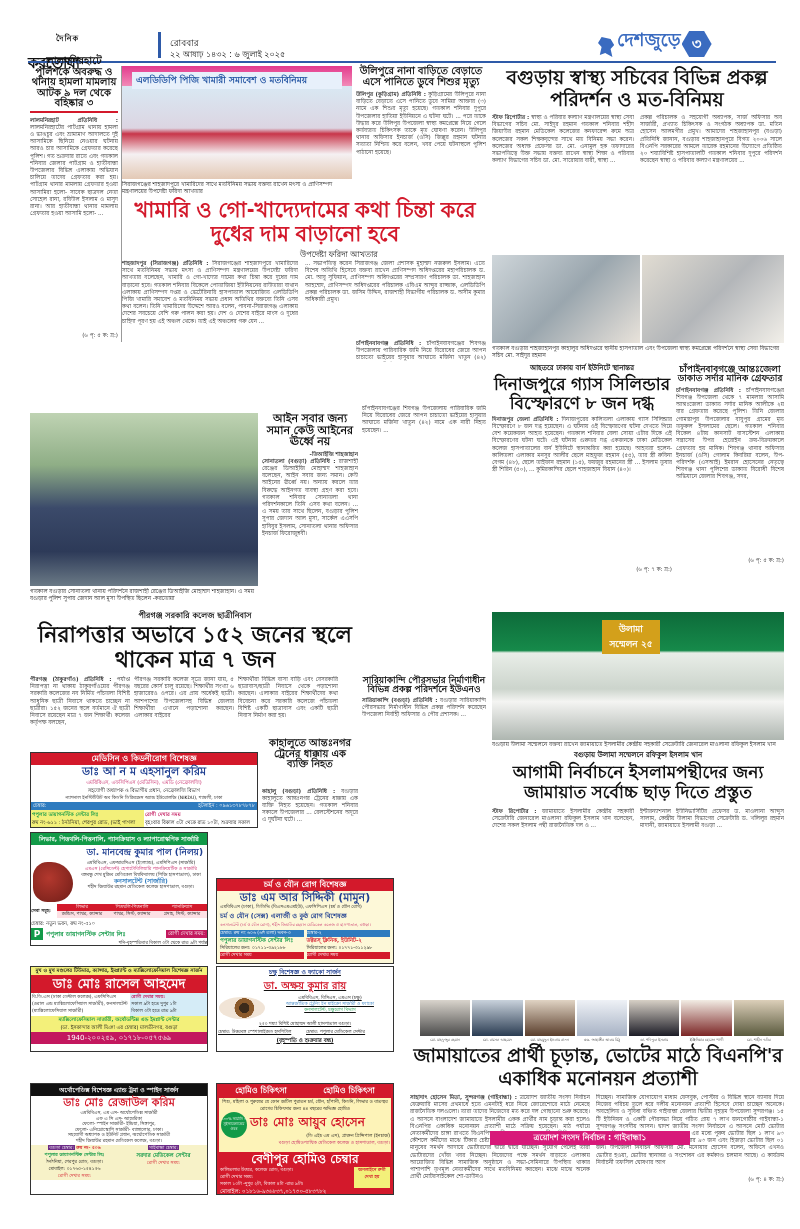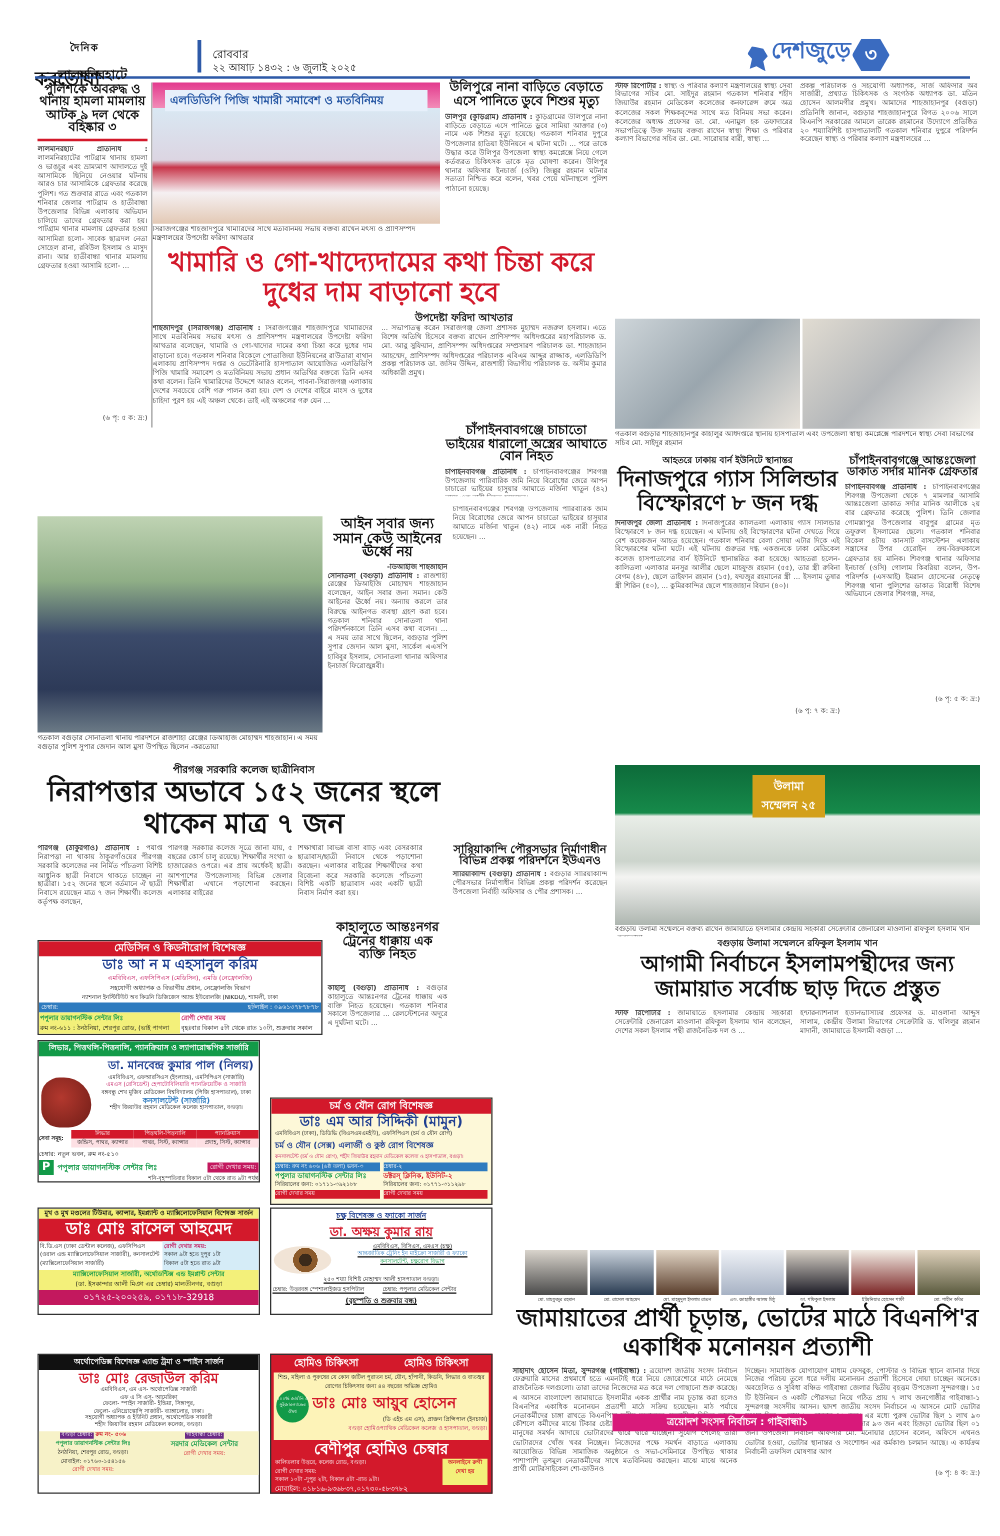--- a/index.html
+++ b/index.html
@@ -55,30 +55,30 @@
   <div style="position:absolute;left:10px;top:6px;right:10px;font-size:9px;color:#2455a3;font-weight:bold;background:#e7f0fb;padding:1px 4px;">এলডিডিপি পিজি খামারী সমাবেশ ও মতবিনিময়</div>
 </div>
 <div class="abs caption" style="left:122px;top:181px;width:230px;height:16px;">সিরাজগঞ্জের শাহজাদপুরে খামারিদের সাথে মতবিনিময় সভায় বক্তব্য রাখেন মৎস্য ও প্রাণিসম্পদ মন্ত্রণালয়ের উপদেষ্টা ফরিদা আখতার</div>
 
 <div class="abs" style="left:356px;top:66px;width:130px;height:272px;">
   <div class="hl" style="font-size:10px;margin-bottom:4px;">উলিপুরে নানা বাড়িতে বেড়াতে এসে পানিতে ডুবে শিশুর মৃত্যু</div>
   <div class="body-text" style="height:218px;"><b>উলিপুর (কুড়িগ্রাম) প্রতিনিধি :</b> <span>কুড়িগ্রামের উলিপুরে নানা বাড়িতে বেড়াতে এসে পানিতে ডুবে সামিয়া আক্তার (৩) নামে এক শিশুর মৃত্যু হয়েছে। গতকাল শনিবার দুপুরে উপজেলার হাতিয়া ইউনিয়নে এ ঘটনা ঘটে। ... পরে তাকে উদ্ধার করে উলিপুর উপজেলা স্বাস্থ্য কমপ্লেক্সে নিয়ে গেলে কর্তব্যরত চিকিৎসক তাকে মৃত ঘোষণা করেন। উলিপুর থানার অফিসার ইনচার্জ (ওসি) জিল্লুর রহমান ঘটনার সত্যতা নিশ্চিত করে বলেন, খবর পেয়ে ঘটনাস্থলে পুলিশ পাঠানো হয়েছে।</span></div>
 </div>
 
 <div class="abs hl red" style="left:122px;top:198px;width:366px;font-size:21px;line-height:24px;">খামারি ও গো-খাদ্যেদামের কথা চিন্তা করে দুধের দাম বাড়ানো হবে</div>
-<div class="abs" style="left:300px;top:248px;font-size:8px;font-weight:bold;margin-left:32px;">উপদেষ্টা ফরিদা আখতার</div>
+<div class="abs" style="left:300px;top:248px;font-size:8px;font-weight:normal;">উপদেষ্টা ফরিদা আখতার</div>
 <div class="abs body-text" style="left:122px;top:260px;width:176px;height:120px;"><b>শাহজাদপুর (সিরাজগঞ্জ) প্রতিনিধি :</b> <span>সিরাজগঞ্জের শাহজাদপুরে খামারিদের সাথে মতবিনিময় সভায় মৎস্য ও প্রাণিসম্পদ মন্ত্রণালয়ের উপদেষ্টা ফরিদা আখতার বলেছেন, খামারি ও গো-খাদ্যের দামের কথা চিন্তা করে দুধের দাম বাড়ানো হবে। গতকাল শনিবার বিকেলে পোতাজিয়া ইউনিয়নের রাউতারা বাথান এলাকায় প্রাণিসম্পদ দপ্তর ও ভেটেরিনারি হাসপাতাল আয়োজিত এলডিডিপি পিজি খামারি সমাবেশ ও মতবিনিময় সভায় প্রধান অতিথির বক্তব্যে তিনি এসব কথা বলেন। তিনি খামারিদের উদ্দেশে আরও বলেন, পাবনা-সিরাজগঞ্জ এলাকায় দেশের সবচেয়ে বেশি গরু পালন করা হয়। দেশ ও দেশের বাইরে মাংস ও দুধের চাহিদা পূরণ হয় এই অঞ্চল থেকে। তাই এই অঞ্চলের গরু যেন ...</span></div>
 <div class="abs body-text" style="left:305px;top:260px;width:180px;height:120px;">... সভাপতিত্ব করেন সিরাজগঞ্জ জেলা প্রশাসক মুহাম্মদ নজরুল ইসলাম। এতে বিশেষ অতিথি হিসেবে বক্তব্য রাখেন প্রাণিসম্পদ অধিদপ্তরের মহাপরিচালক ড. মো. আবু সুফিয়ান, প্রাণিসম্পদ অধিদপ্তরের সম্প্রসারণ পরিচালক ডা. শাহজাহান আহম্মেদ, প্রাণিসম্পদ অধিদপ্তরের পরিচালক এবিএম আব্দুর রাজ্জাক, এলডিডিপি প্রকল্প পরিচালক ডা. জসিম উদ্দিন, রাজশাহী বিভাগীয় পরিচালক ড. অসীম কুমার অধিকারী প্রমুখ।</div>
 
 <div class="abs" style="left:356px;top:340px;width:130px;height:60px;">
-  <div class="hl" style="font-size:10px;margin-bottom:3px;">চাঁপাইনবাবগঞ্জে চাচাতো ভাইয়ের ধারালো অস্ত্রের আঘাতে বোন নিহত</div>
   <div class="body-text" style="height:22px;"><b>চাঁপাইনবাবগঞ্জ প্রতিনিধি :</b> <span>চাঁপাইনবাবগঞ্জের শিবগঞ্জ উপজেলায় পারিবারিক জমি নিয়ে বিরোধের জেরে আপন চাচাতো ভাইয়ের হাসুয়ার আঘাতে মর্জিনা খাতুন (৪২) নামে এক নারী নিহত হয়েছেন। ...</span></div>
 </div>
 
 <div class="abs" style="left:492px;top:66px;width:290px;">
+  <div class="hl" style="font-size:19px;line-height:22px;margin-bottom:4px;">বগুড়ায় স্বাস্থ্য সচিবের বিভিন্ন প্রকল্প পরিদর্শন ও মত-বিনিময়</div>
   <div style="display:flex;gap:6px;">
     <div class="body-text" style="width:142px;height:86px;"><b>স্টাফ রিপোর্টার :</b> <span>স্বাস্থ্য ও পরিবার কল্যাণ মন্ত্রণালয়ের স্বাস্থ্য সেবা বিভাগের সচিব মো. সাইদুর রহমান গতকাল শনিবার শহীদ জিয়াউর রহমান মেডিকেল কলেজের কনফারেন্স রুমে অত্র কলেজের সকল শিক্ষকবৃন্দের সাথে মত বিনিময় সভা করেন। কলেজের অধ্যক্ষ প্রফেসর ডা. মো. এনামুল হক তফাদারের সভাপতিত্বে উক্ত সভায় বক্তব্য রাখেন স্বাস্থ্য শিক্ষা ও পরিবার কল্যাণ বিভাগের সচিব ডা. মো. সারোয়ার বারী, স্বাস্থ্য ...</span></div>
     <div class="body-text" style="width:142px;height:86px;">প্রকল্প পরিচালক ও সহযোগী অধ্যাপক, সার্জ অফিসার অব সার্জারী, প্রখ্যাত চিকিৎসক ও সংগঠক অধ্যাপক ডা. মতিন হোসেন আলমগীর প্রমুখ। আমাদের শাহজাহানপুর (বগুড়া) প্রতিনিধি জানান, বগুড়ার শাহজাহানপুরে বিগত ২০০৬ সালে বিএনপি সরকারের আমলে তারেক রহমানের উদ্যোগে প্রতিষ্ঠিত ২০ শয্যাবিশিষ্ট হাসপাতালটি গতকাল শনিবার দুপুরে পরিদর্শন করেছেন স্বাস্থ্য ও পরিবার কল্যাণ মন্ত্রণালয়ের ...</div>
   </div>
 </div>
 <div class="abs photo" style="left:492px;top:255px;width:148px;height:88px;background:linear-gradient(135deg,#cfd6da,#9aa6ae 50%,#e8e2da);"></div>
 <div class="abs photo" style="left:642px;top:255px;width:142px;height:88px;background:linear-gradient(135deg,#e1dcd2,#b3b6b9 50%,#f2efe9);"></div>
 <div class="abs caption" style="left:492px;top:345px;width:290px;height:14px;">গতকাল বগুড়ার শাহজাহানপুর কাহালুর অধিদপ্তরে স্থানীয় হাসপাতাল এবং উপজেলা স্বাস্থ্য কমপ্লেক্সে পরিদর্শনে স্বাস্থ্য সেবা বিভাগের সচিব মো. সাইদুর রহমান</div>
 
 <div class="abs photo" style="left:30px;top:413px;width:228px;height:173px;background:linear-gradient(180deg,#bfd3b3 0,#8fae86 30%,#3b4a6a 55%,#2d3a58 80%,#6b7a86);"></div>
@@ -212,21 +212,21 @@
     <div style="flex:1;background:#d5ecf7;padding:1px;">
       <b style="color:#c3185e;">রোগী দেখার সময়:</b>
       <div>সকাল ৯টা হতে দুপুর ১টা</div>
       <div>বিকাল ৫টা হতে রাত ৯টা</div>
     </div>
   </div>
   <div style="background:#f3f07a;font-size:5px;text-align:center;">
     <b style="color:#129a48;">ম্যাক্সিলোফেসিয়াল সার্জারী, অর্থোডন্টিক্স এন্ড ইমপ্লান্ট সেন্টার</b>
     <div>(ডা. ইসকান্দার আলী মিঞা এর চেম্বার) মালতীনগর, বগুড়া</div>
   </div>
-  <div style="background:#c3185e;color:#fff;font-size:7px;text-align:center;">০১৭২৫-২০০২৫৯, ০১৭১৮-32918</div>
+  <div style="background:#c3185e;color:#fff;font-size:7px;text-align:center;">1940-২০০২৫৯, ০১৭১৮-০৫৭৫৬৯</div>
 </div>
 
 <div class="abs ad" style="left:216px;top:966px;width:178px;height:86px;text-decoration:underline;">
   <div style="font-size:6px;font-weight:bold;text-align:center;color:#1f3f91;">চক্ষু বিশেষজ্ঞ ও ফ্যাকো সার্জন</div>
   <div style="font-size:10px;font-weight:bold;color:#d3192b;text-align:center;">ডা. অক্ষয় কুমার রায়</div>
   <div style="display:flex;">
     <div style="width:46px;height:22px;margin:2px;background:radial-gradient(circle at 55% 50%,#3b2a1a 0 18%,#8b5a2b 19% 35%,#f1e4d6 36%);border-radius:50%;"></div>
     <div style="flex:1;font-size:4.5px;text-align:center;line-height:6px;">
       <div>এমবিবিএস, বিসিএস, এমএস (চক্ষু)</div>
       <div style="color:#2e7bbf;">আন্তর্জাতিক ট্রেনিং ইন মাইক্রো সার্জারী ও ফ্যাকো</div>

